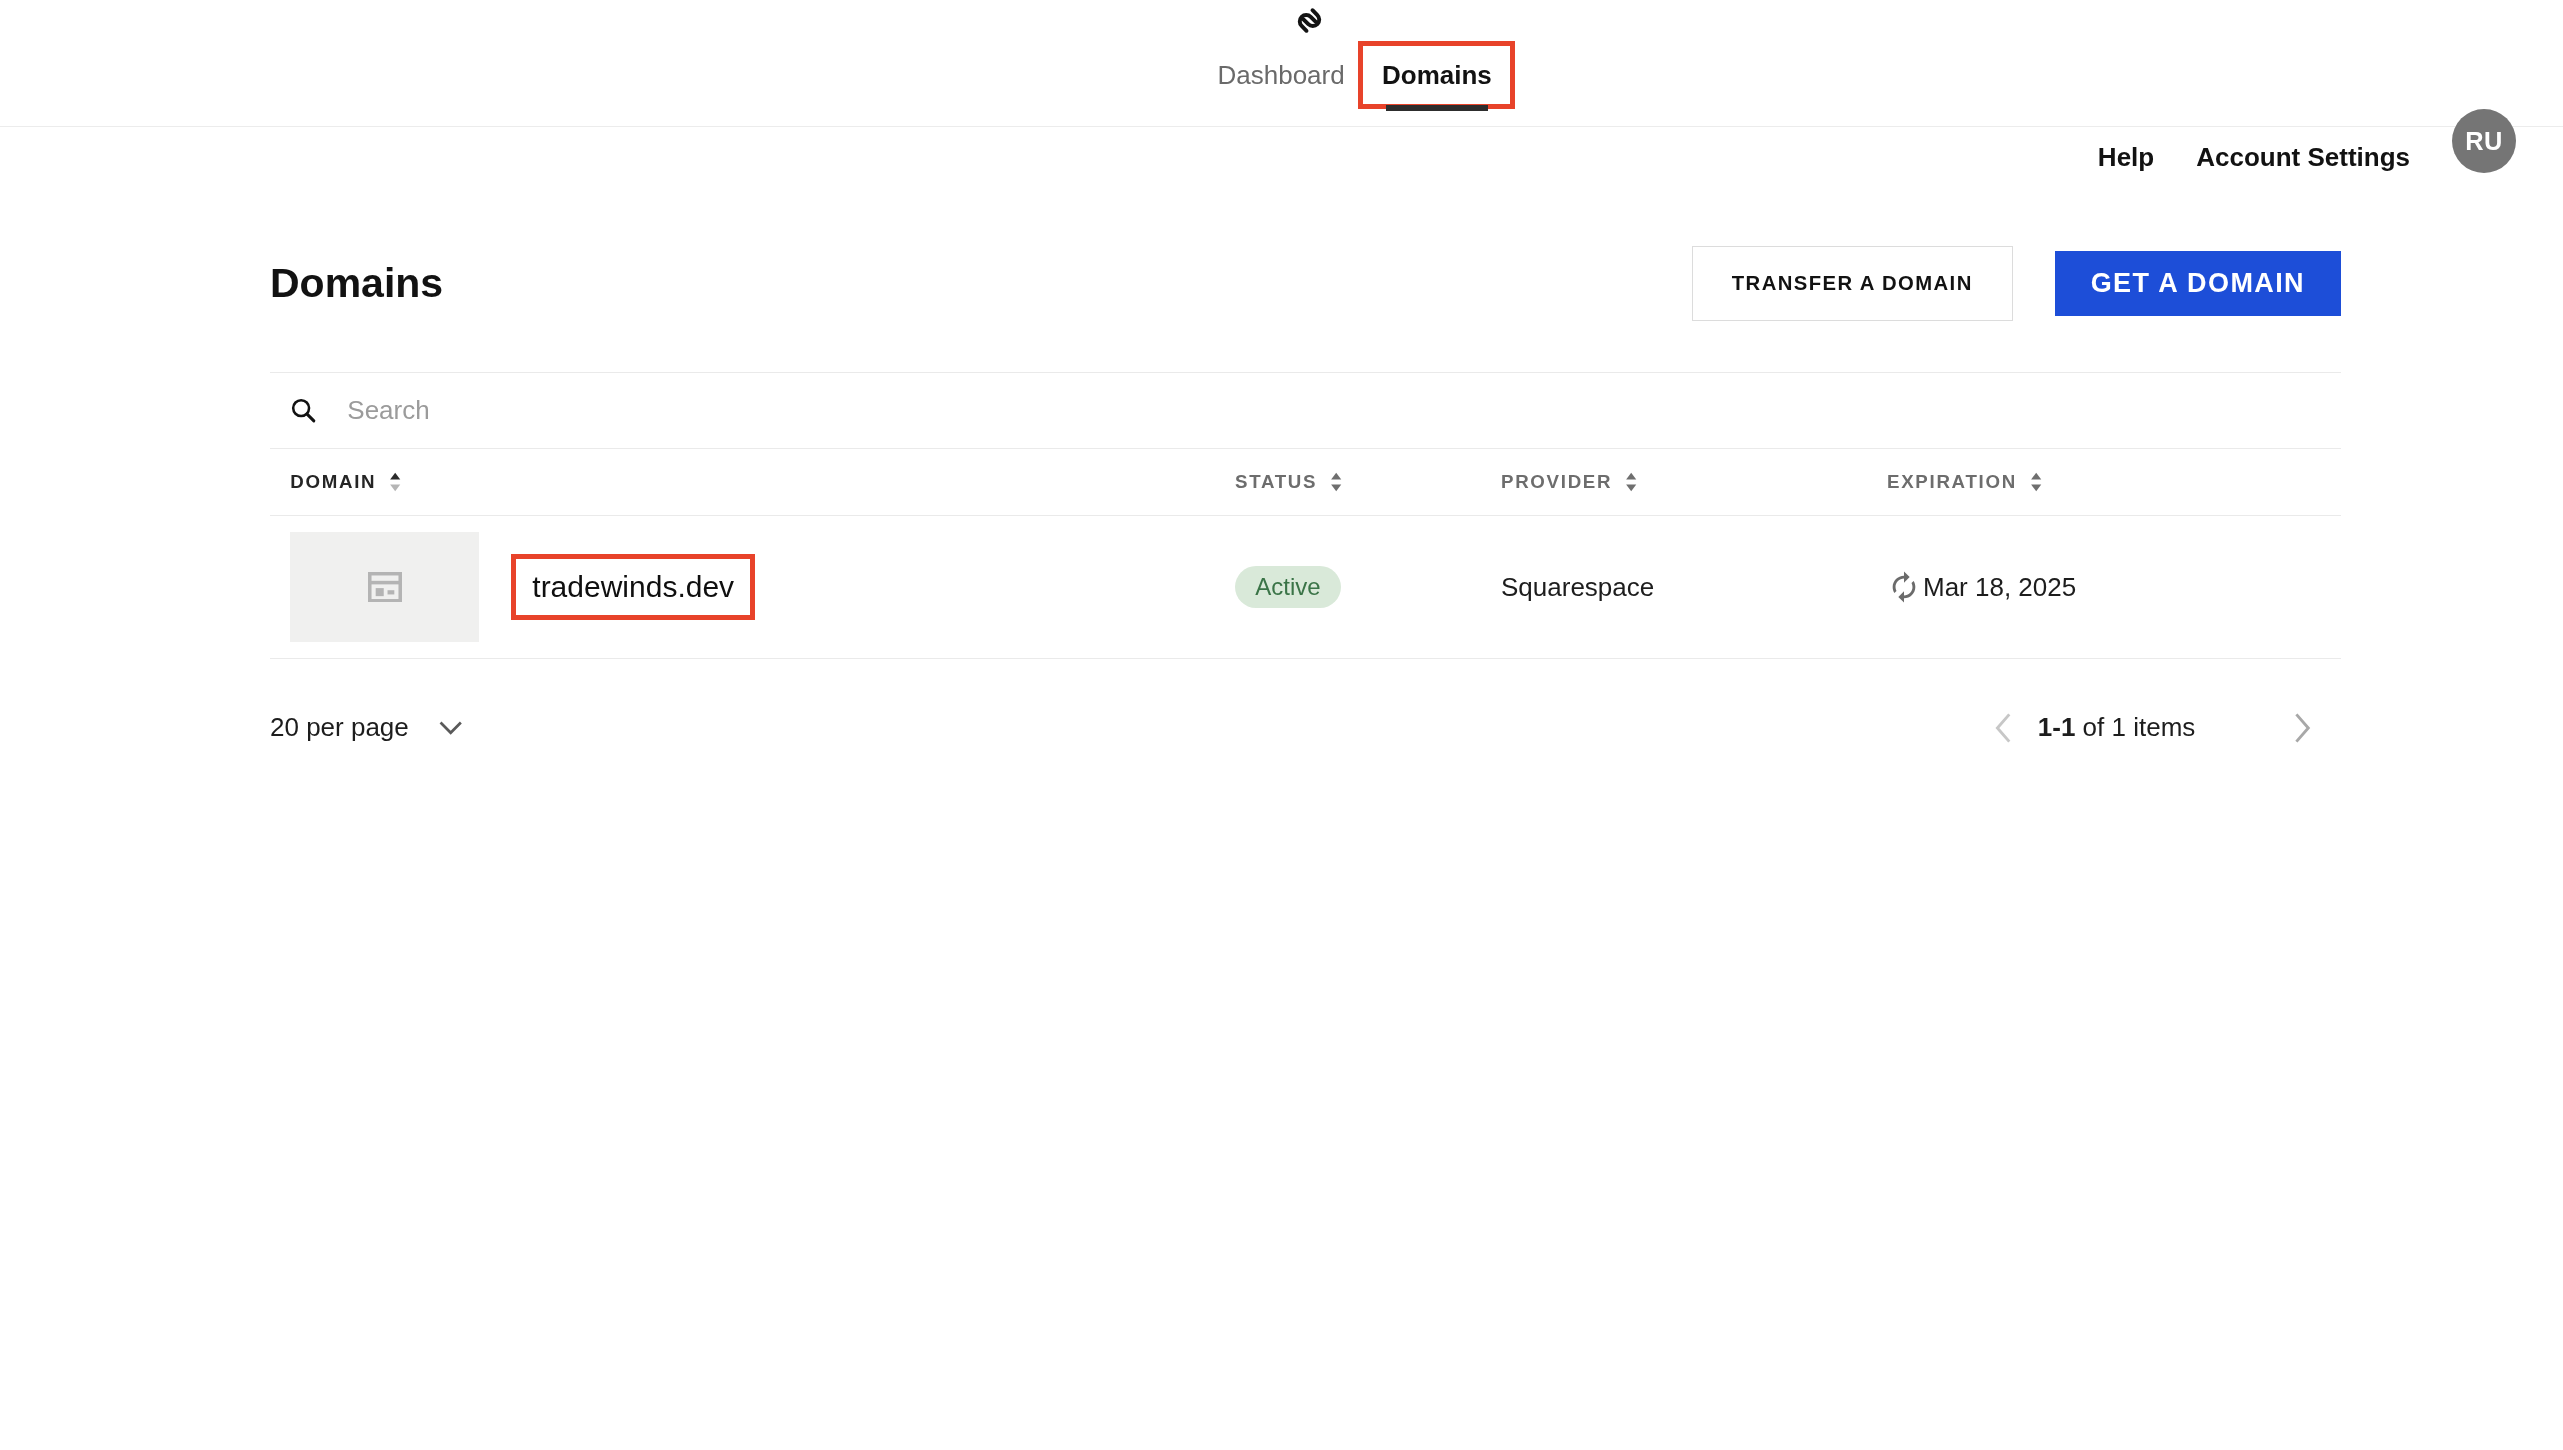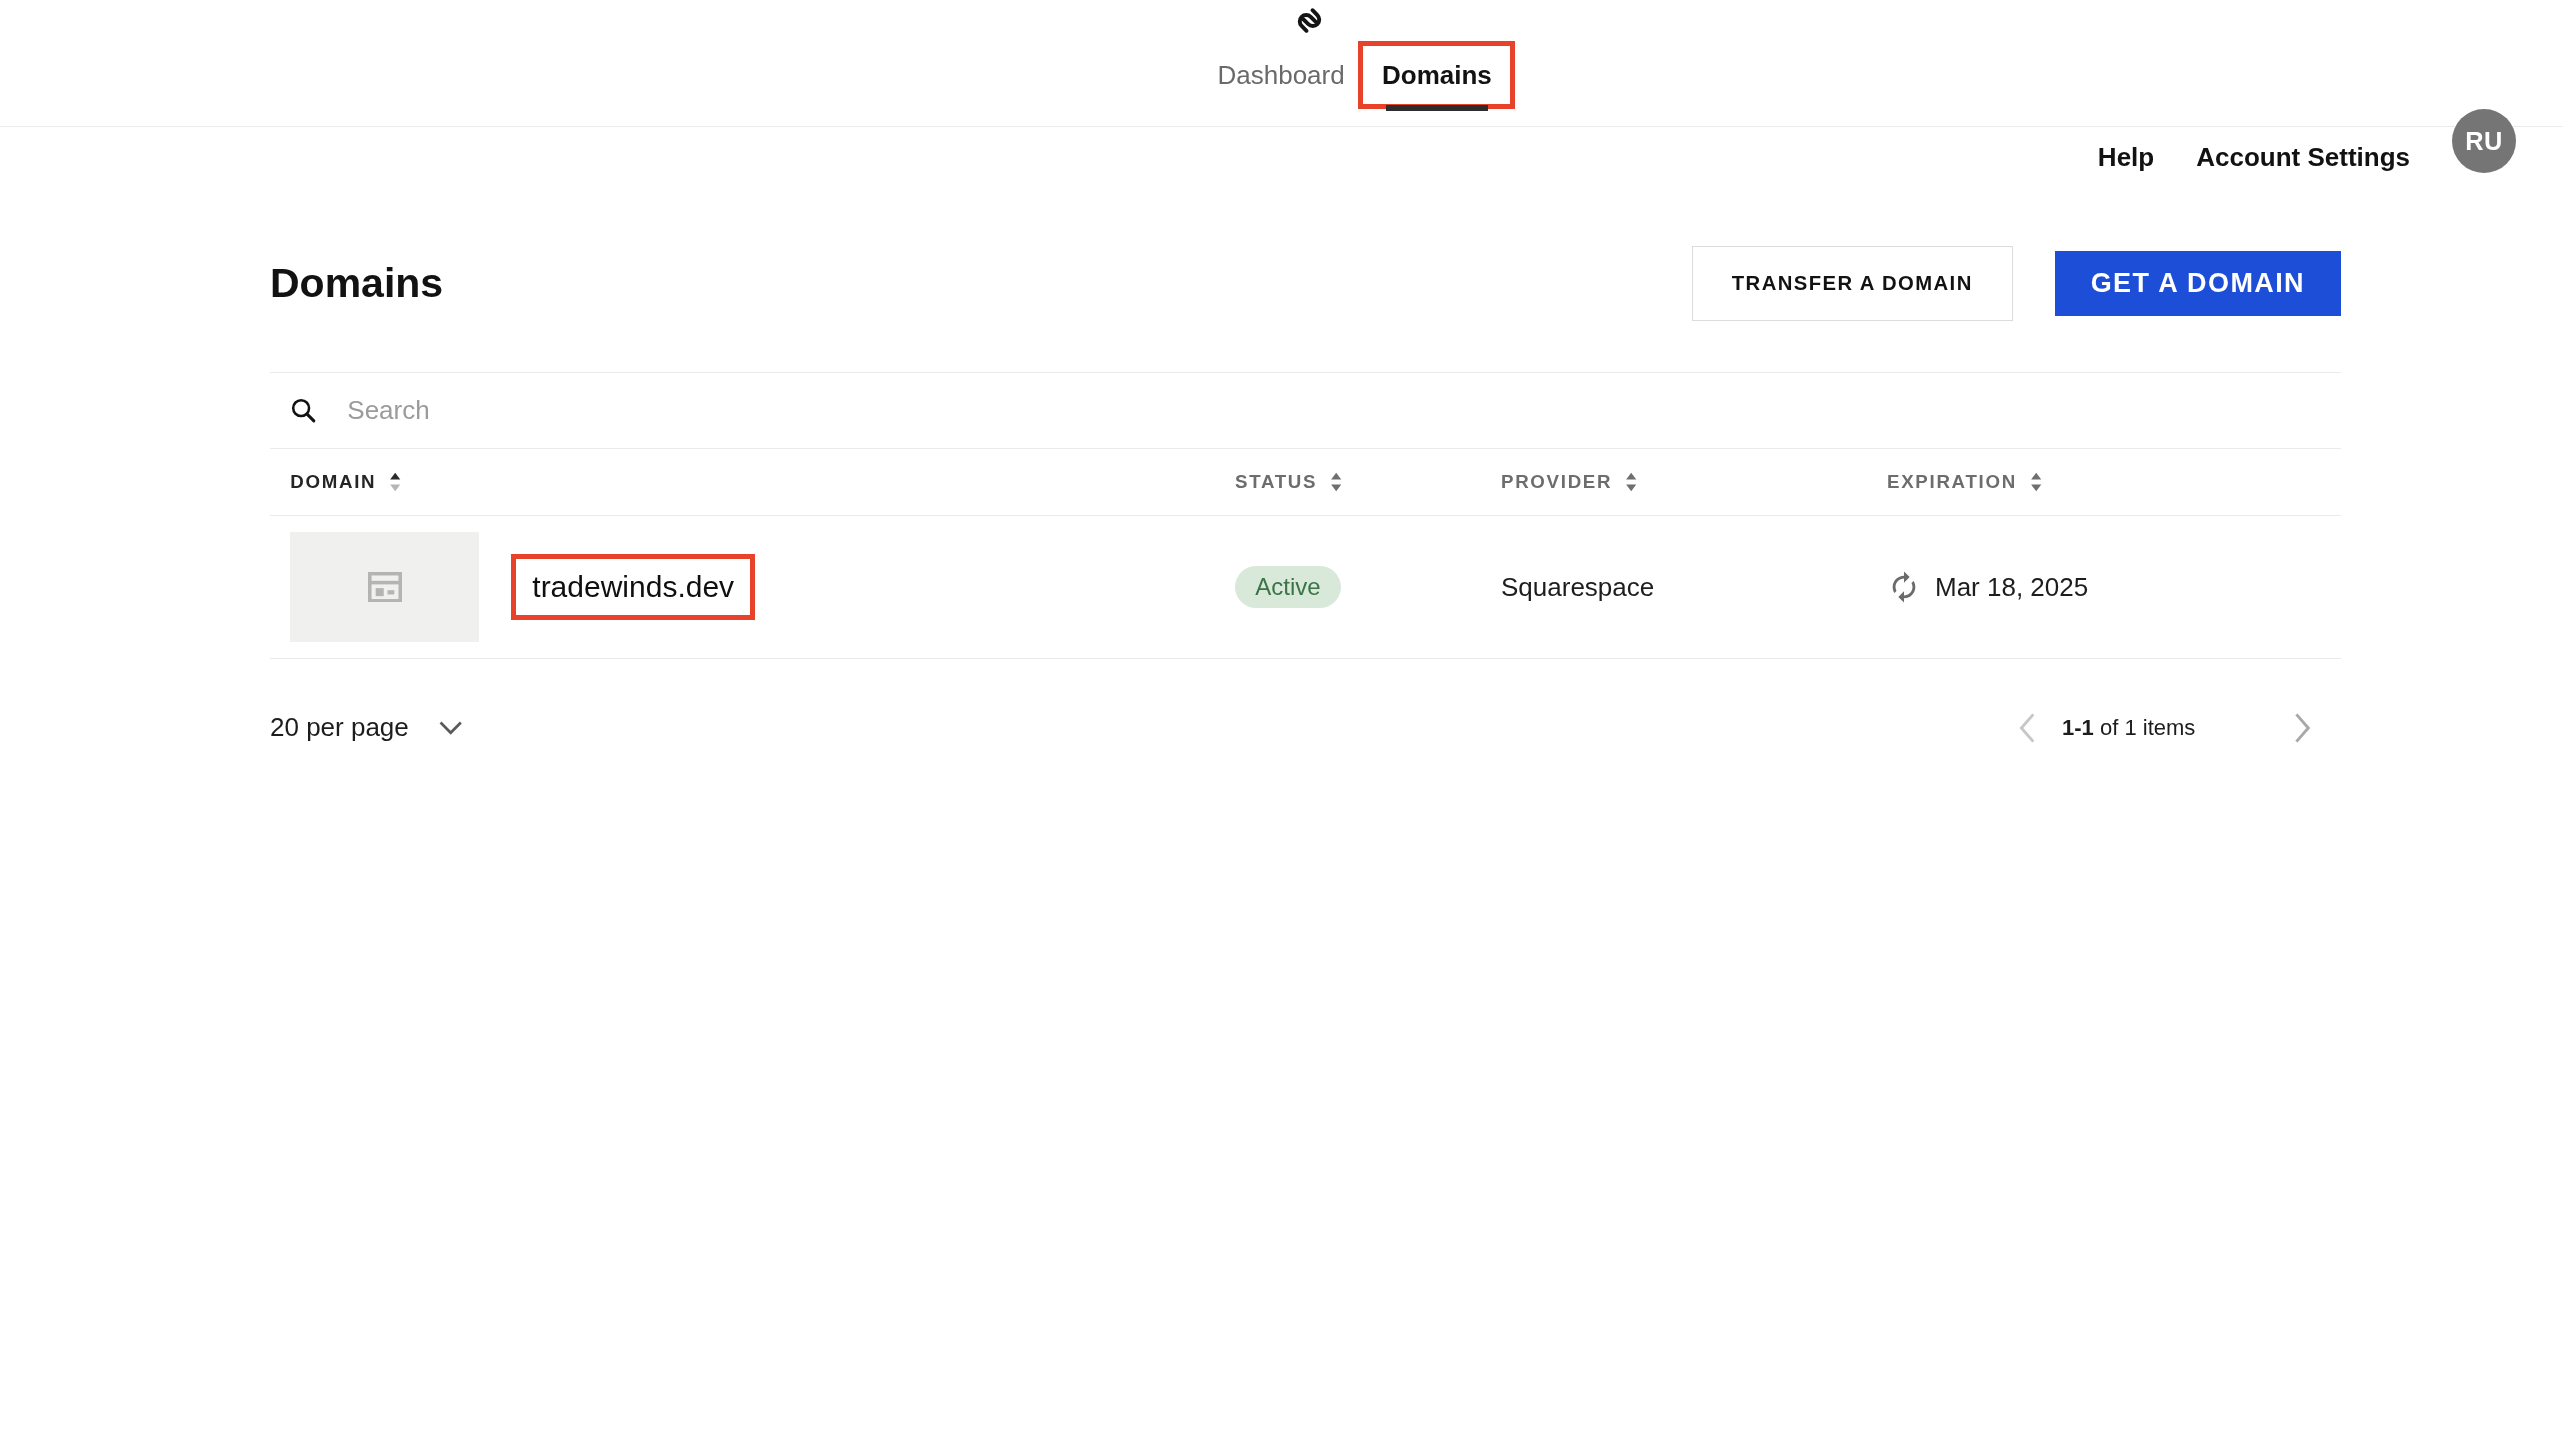--- a/index.html
+++ b/index.html
@@ -62,30 +62,30 @@
     border-bottom:1.7px solid #eaeaea; cursor:pointer; }
   .domain-cell { flex:1 1 auto; display:flex; align-items:center; padding-left:20.3px; }
   .thumb { width:189px; height:110px; background:#f0f0ef; display:flex;
     align-items:center; justify-content:center; }
   .domain-name { margin-left:32px; }
   .domain-name .annotation { padding:11px 16px; font-size:30px; font-weight:500;
     color:#0f0f0f; display:inline-block; }
   .cell { font-size:26px; color:#1d1d1d; }
   .badge { display:inline-block; background:#d9e9d9; color:#3a7447;
     font-size:24px; padding:6.8px 20.3px; border-radius:34px; }
-  .exp-cell { display:flex; align-items:center; gap:14px;text-align:center; }
+  .exp-cell { display:flex; align-items:center; gap:2px;text-align:center; }
 
   
   .footer-row { margin-top:39px; display:flex; align-items:center; height:59px; }
   .per-page { display:flex; align-items:center; gap:29px; font-size:26px;
     color:#1d1d1d; cursor:pointer; }
   .pagination { margin-left:auto; display:flex; align-items:center; margin-right:29px; }
   .page-chevron { background:none; border:none; display:flex; align-items:center;
     padding:0; }
-  .page-range { font-size:22px; color:#1d1d1d; margin-left:25.4px; margin-right:98px; }
+  .page-range { font-size:26px; color:#1d1d1d; margin-left:25.4px; margin-right:98px; }
   .page-range b { font-weight:700; }
 </style>
 </head>
 <body>
 
 <header class="topbar">
   <div class="logo-wrap">
     <svg viewBox="0 0 48 48" width="41" height="41">
       <g fill="none" stroke="#141414" stroke-width="4.6" stroke-linecap="round" transform="rotate(-45 24 24)">
         <path d="M13 30 v-8 a7.5 7.5 0 0 1 15 0 v8"></path>

